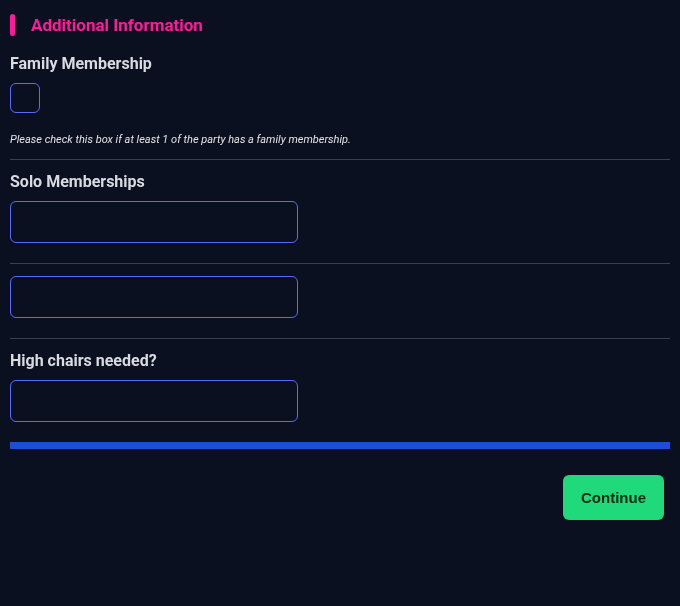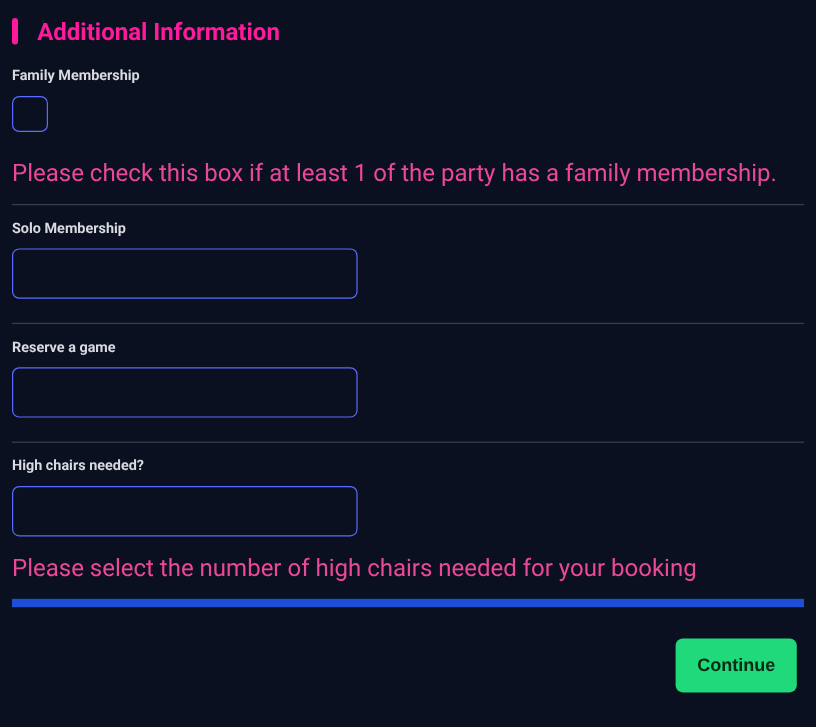--- a/index.html
+++ b/index.html
@@ -23,35 +23,35 @@
   }
   .accent-bar {
     width: 5px;
     height: 22px;
     background-color: #ff1a9c;
     border-radius: 3px;
     margin-left: 0px;
   }
   .section-title {
     color: #ff1a9c;
-    font-size: 20px;
+    font-size: 17px;
     font-weight: 700;
     margin-left: 16px;
   }
   .field-group {
     border-bottom: 1px solid #3a3f4d;
     padding-bottom: 10px;
     margin-bottom: 12px;
   }
   .field-group.last {
     border-bottom: 7px solid #1d4ed8;
   }
   .field-label {
     color: #d9dbe0;
-    font-size: 12px;
+    font-size: 16px;
     font-weight: 700;
     margin-bottom: 10px;
     display: block;
   }
   .checkbox {
     width: 30px;
     height: 30px;
     border: 1px solid #5a6bff;
     border-radius: 6px;
     background-color: #0b1020;
@@ -78,23 +78,24 @@
     border: 1px solid #5a6bff;
     border-radius: 6px;
     background-color: #0b1020;
     color: #fff;
     font-size: 15px;
     padding: 0 10px;
     margin-bottom: 10px;
     outline: none;
   }
   .helper-text {
-    color: #ec4899;
-    font-size: 20px;
+    color: #e5e5e5;
+    font-size: 11px;
     line-height: 1.6;
+    font-style: italic;
   }
   .footer {
     display: flex;
     justify-content: flex-end;
     padding-top: 14px;
     padding-right: 6px;
   }
   .continue-btn {
     background-color: #1fd97a;
     color: #072a14;
@@ -114,30 +115,28 @@
   <h2 class="section-title">Additional Information</h2>
 </div>
 
 <div class="field-group">
   <label class="field-label">Family Membership</label>
   <div class="checkbox" role="checkbox" aria-checked="false"></div>
   <p class="helper-text">Please check this box if at least 1 of the party has a family membership.</p>
 </div>
 
 <div class="field-group">
-  <label class="field-label">Solo Membership</label>
+  <label class="field-label">Solo Memberships</label>
   <select class="select-input" value=""></select>
 </div>
 
 <div class="field-group">
-  <label class="field-label">Reserve a game</label>
   <input type="text" class="text-input" value="" style="">
 </div>
 
 <div class="field-group last">
   <label class="field-label">High chairs needed?</label>
   <select class="select-input" value=""></select>
-  <p class="helper-text">Please select the number of high chairs needed for your booking</p>
 </div>
 
 <div class="footer">
   <button class="continue-btn">Continue</button>
 </div>
 
 </body></html>

